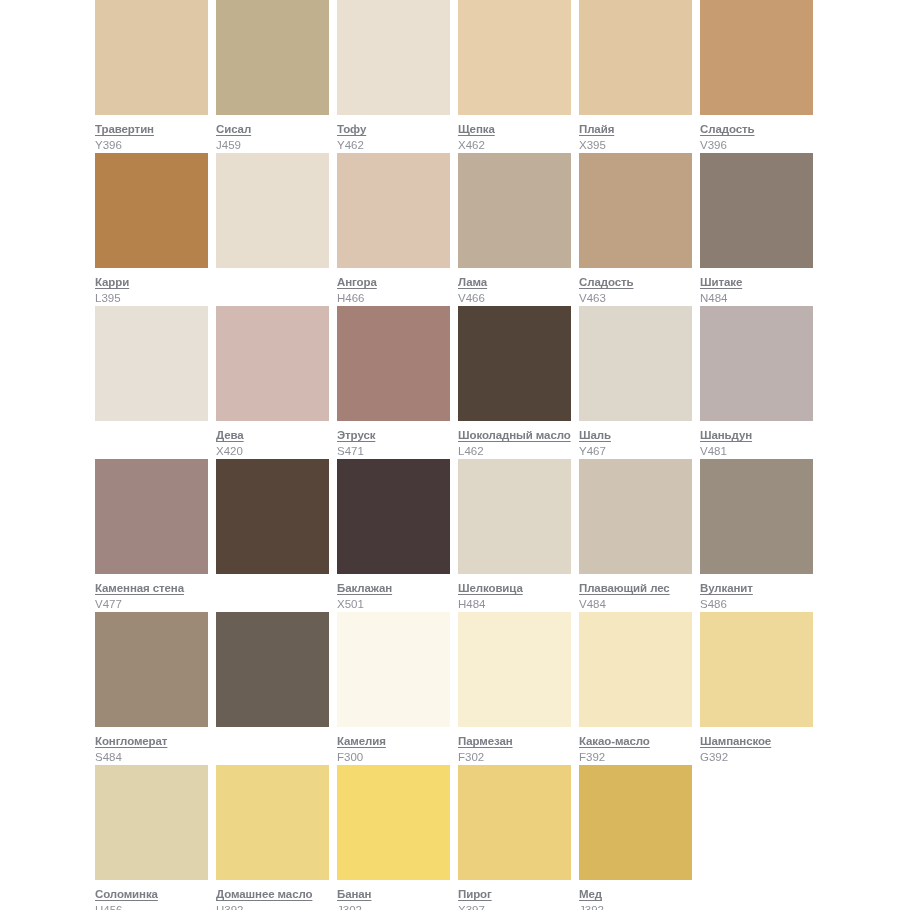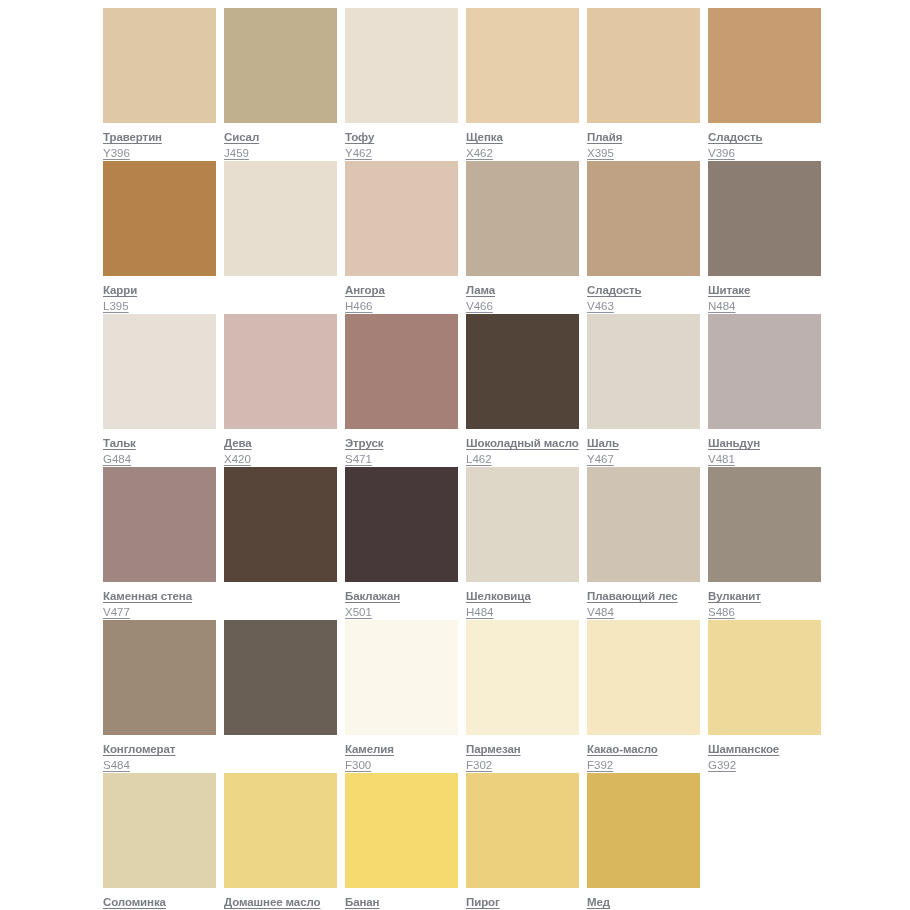--- a/index.html
+++ b/index.html
@@ -14,21 +14,21 @@
     height: 910px;
     overflow: hidden;
     font-family: "Liberation Sans", sans-serif;
     -webkit-font-smoothing: antialiased;
   }
 
   .palette-page {
     width: 910px;
     height: 910px;
     background: #ffffff;
-    padding: 8px;
+    padding: 0;
     position: relative;
     border-radius: 30px;
   }
 
   .palette-grid {
     display: grid;
     grid-template-columns: repeat(6, 121px);
     grid-auto-rows: 153px;
     column-gap: 0px;
     row-gap: 0px;
@@ -75,21 +75,20 @@
 
   .swatch-code {
     display: block;
     font-size: 11.5px;
     font-weight: normal;
     color: #8e9199;
     line-height: 15.5px;
     margin-top: 0px;
   }
   .swatch-code span {
-    text-decoration: underline;
     text-underline-offset: 2px;
   }
 
   
   .palette-grid .swatch-cell:nth-child(n+31) .swatch-meta {
     overflow: hidden;
   }
 </style>
 </head>
 <body>
@@ -171,24 +170,20 @@
       </div>
       <div class="swatch-cell">
         <div class="swatch-chip" style="background: rgb(139, 125, 114);"></div>
         <div class="swatch-meta">
           <span class="swatch-name-wrap"><a class="swatch-name">Шитаке</a></span>
           <div class="swatch-code"><span>N484</span></div>
         </div>
       </div>
       <div class="swatch-cell">
         <div class="swatch-chip" style="background: rgb(231, 224, 214);"></div>
-        <div class="swatch-meta">
-          <span class="swatch-name-wrap"><a class="swatch-name">Тальк</a></span>
-          <div class="swatch-code"><span>G484</span></div>
-        </div>
       </div>
       <div class="swatch-cell">
         <div class="swatch-chip" style="background: rgb(210, 185, 177);"></div>
         <div class="swatch-meta">
           <span class="swatch-name-wrap"><a class="swatch-name">Дева</a></span>
           <div class="swatch-code"><span>X420</span></div>
         </div>
       </div>
       <div class="swatch-cell">
         <div class="swatch-chip" style="background: rgb(165, 128, 118);"></div>

